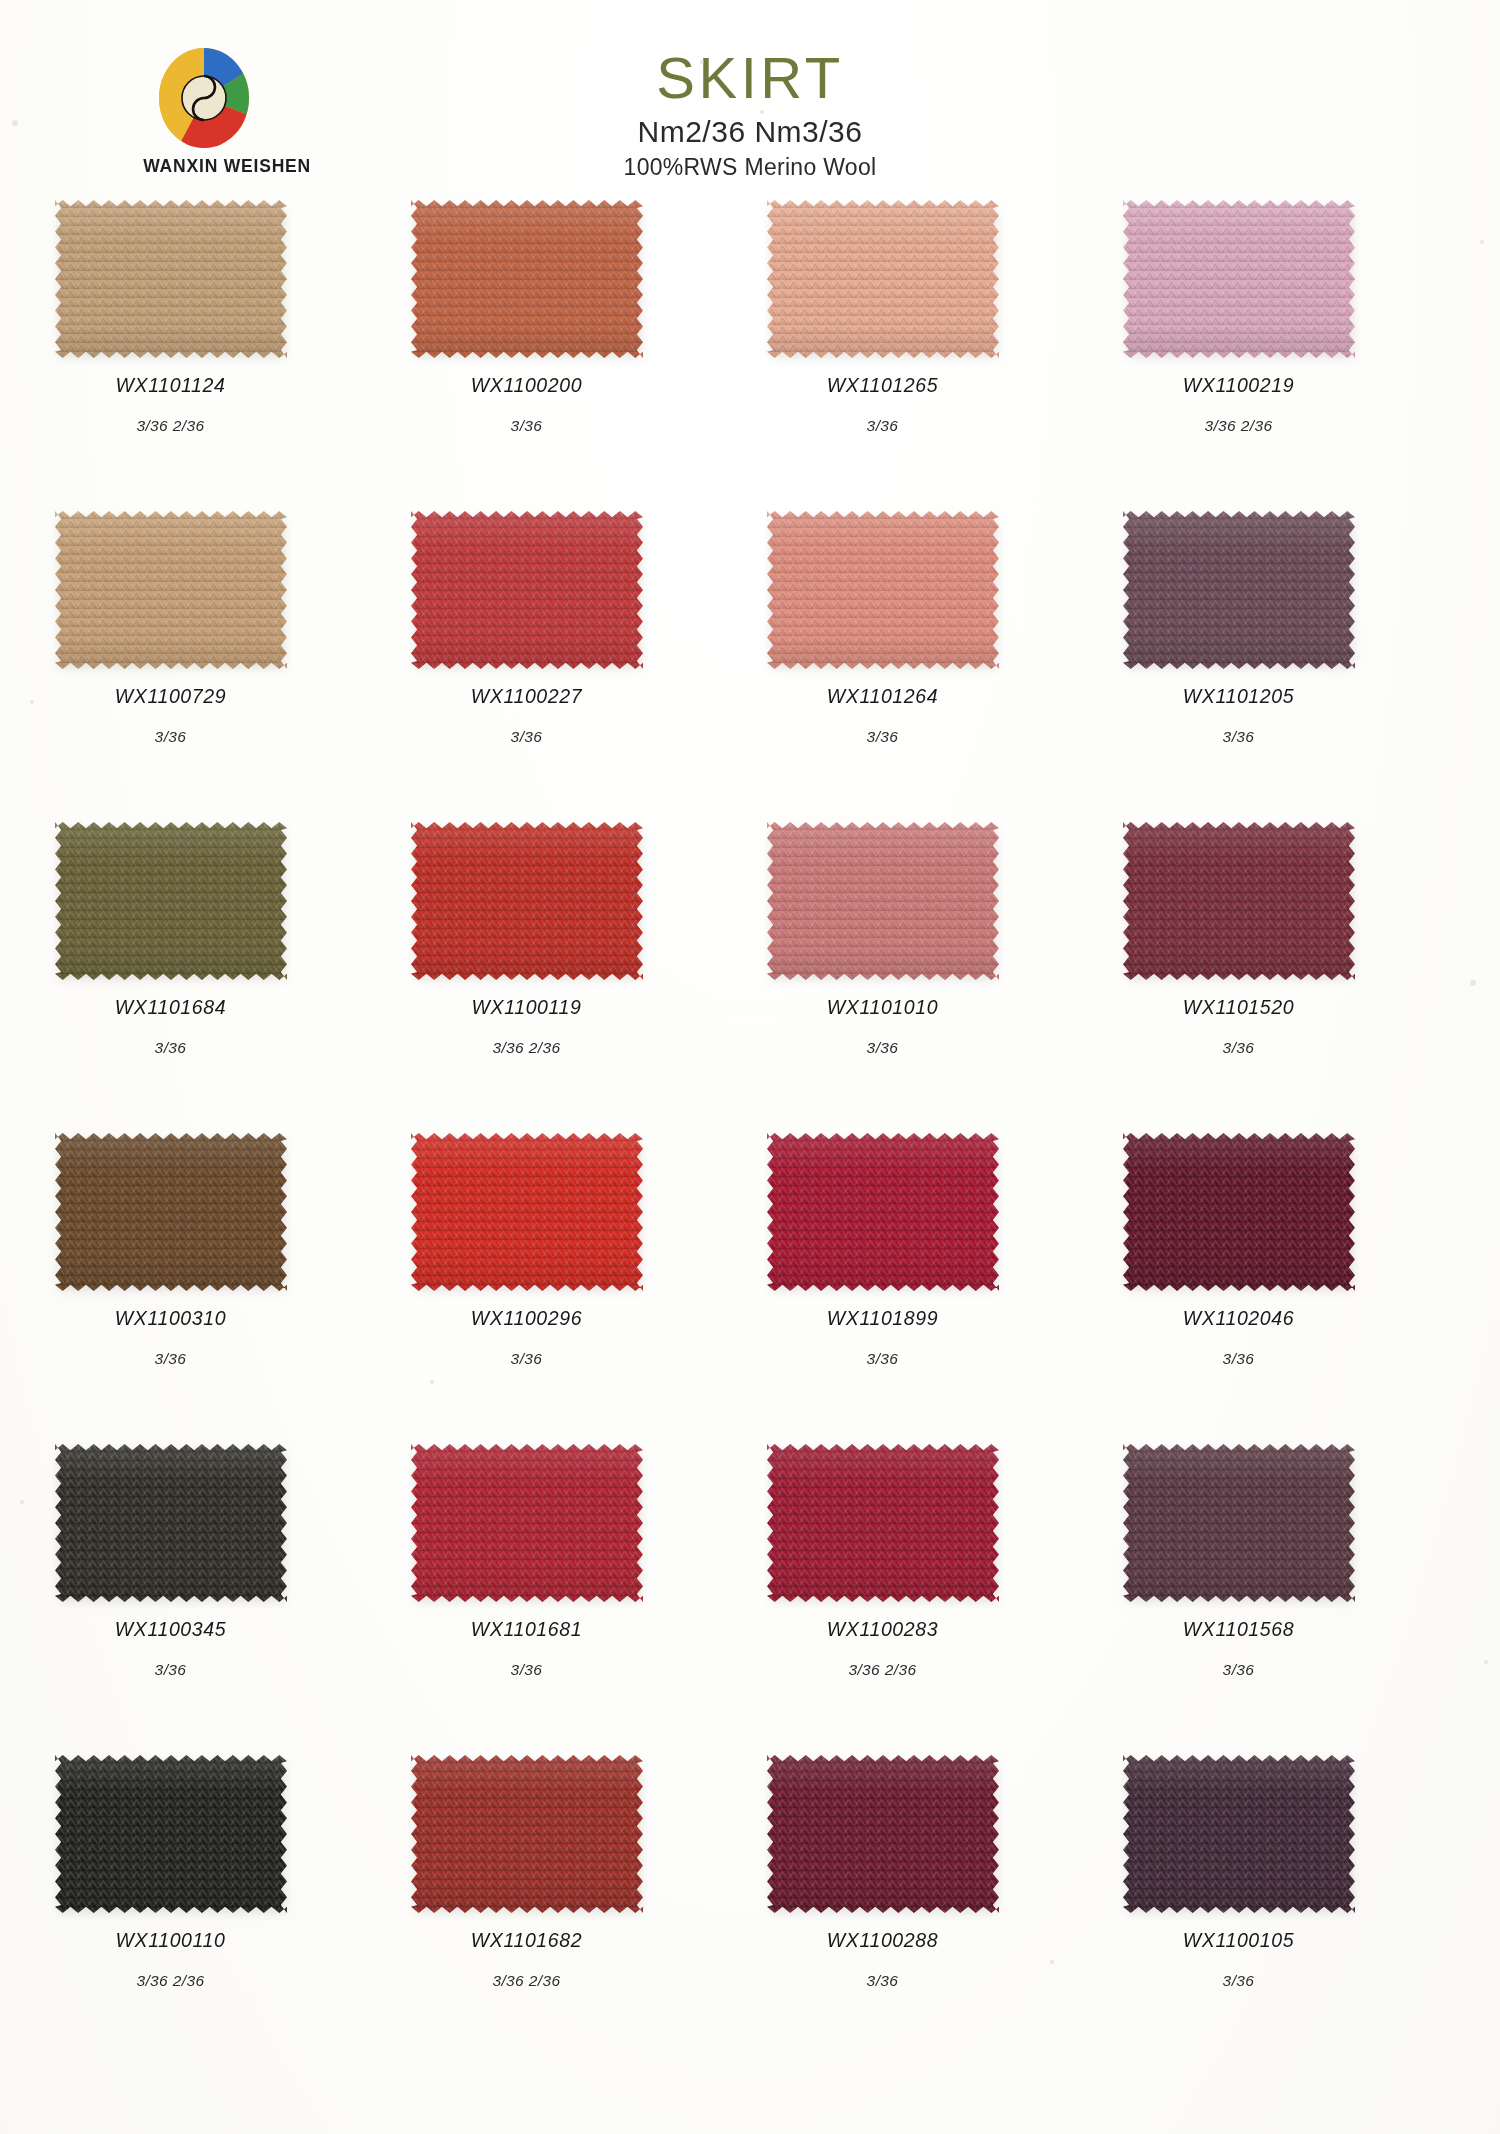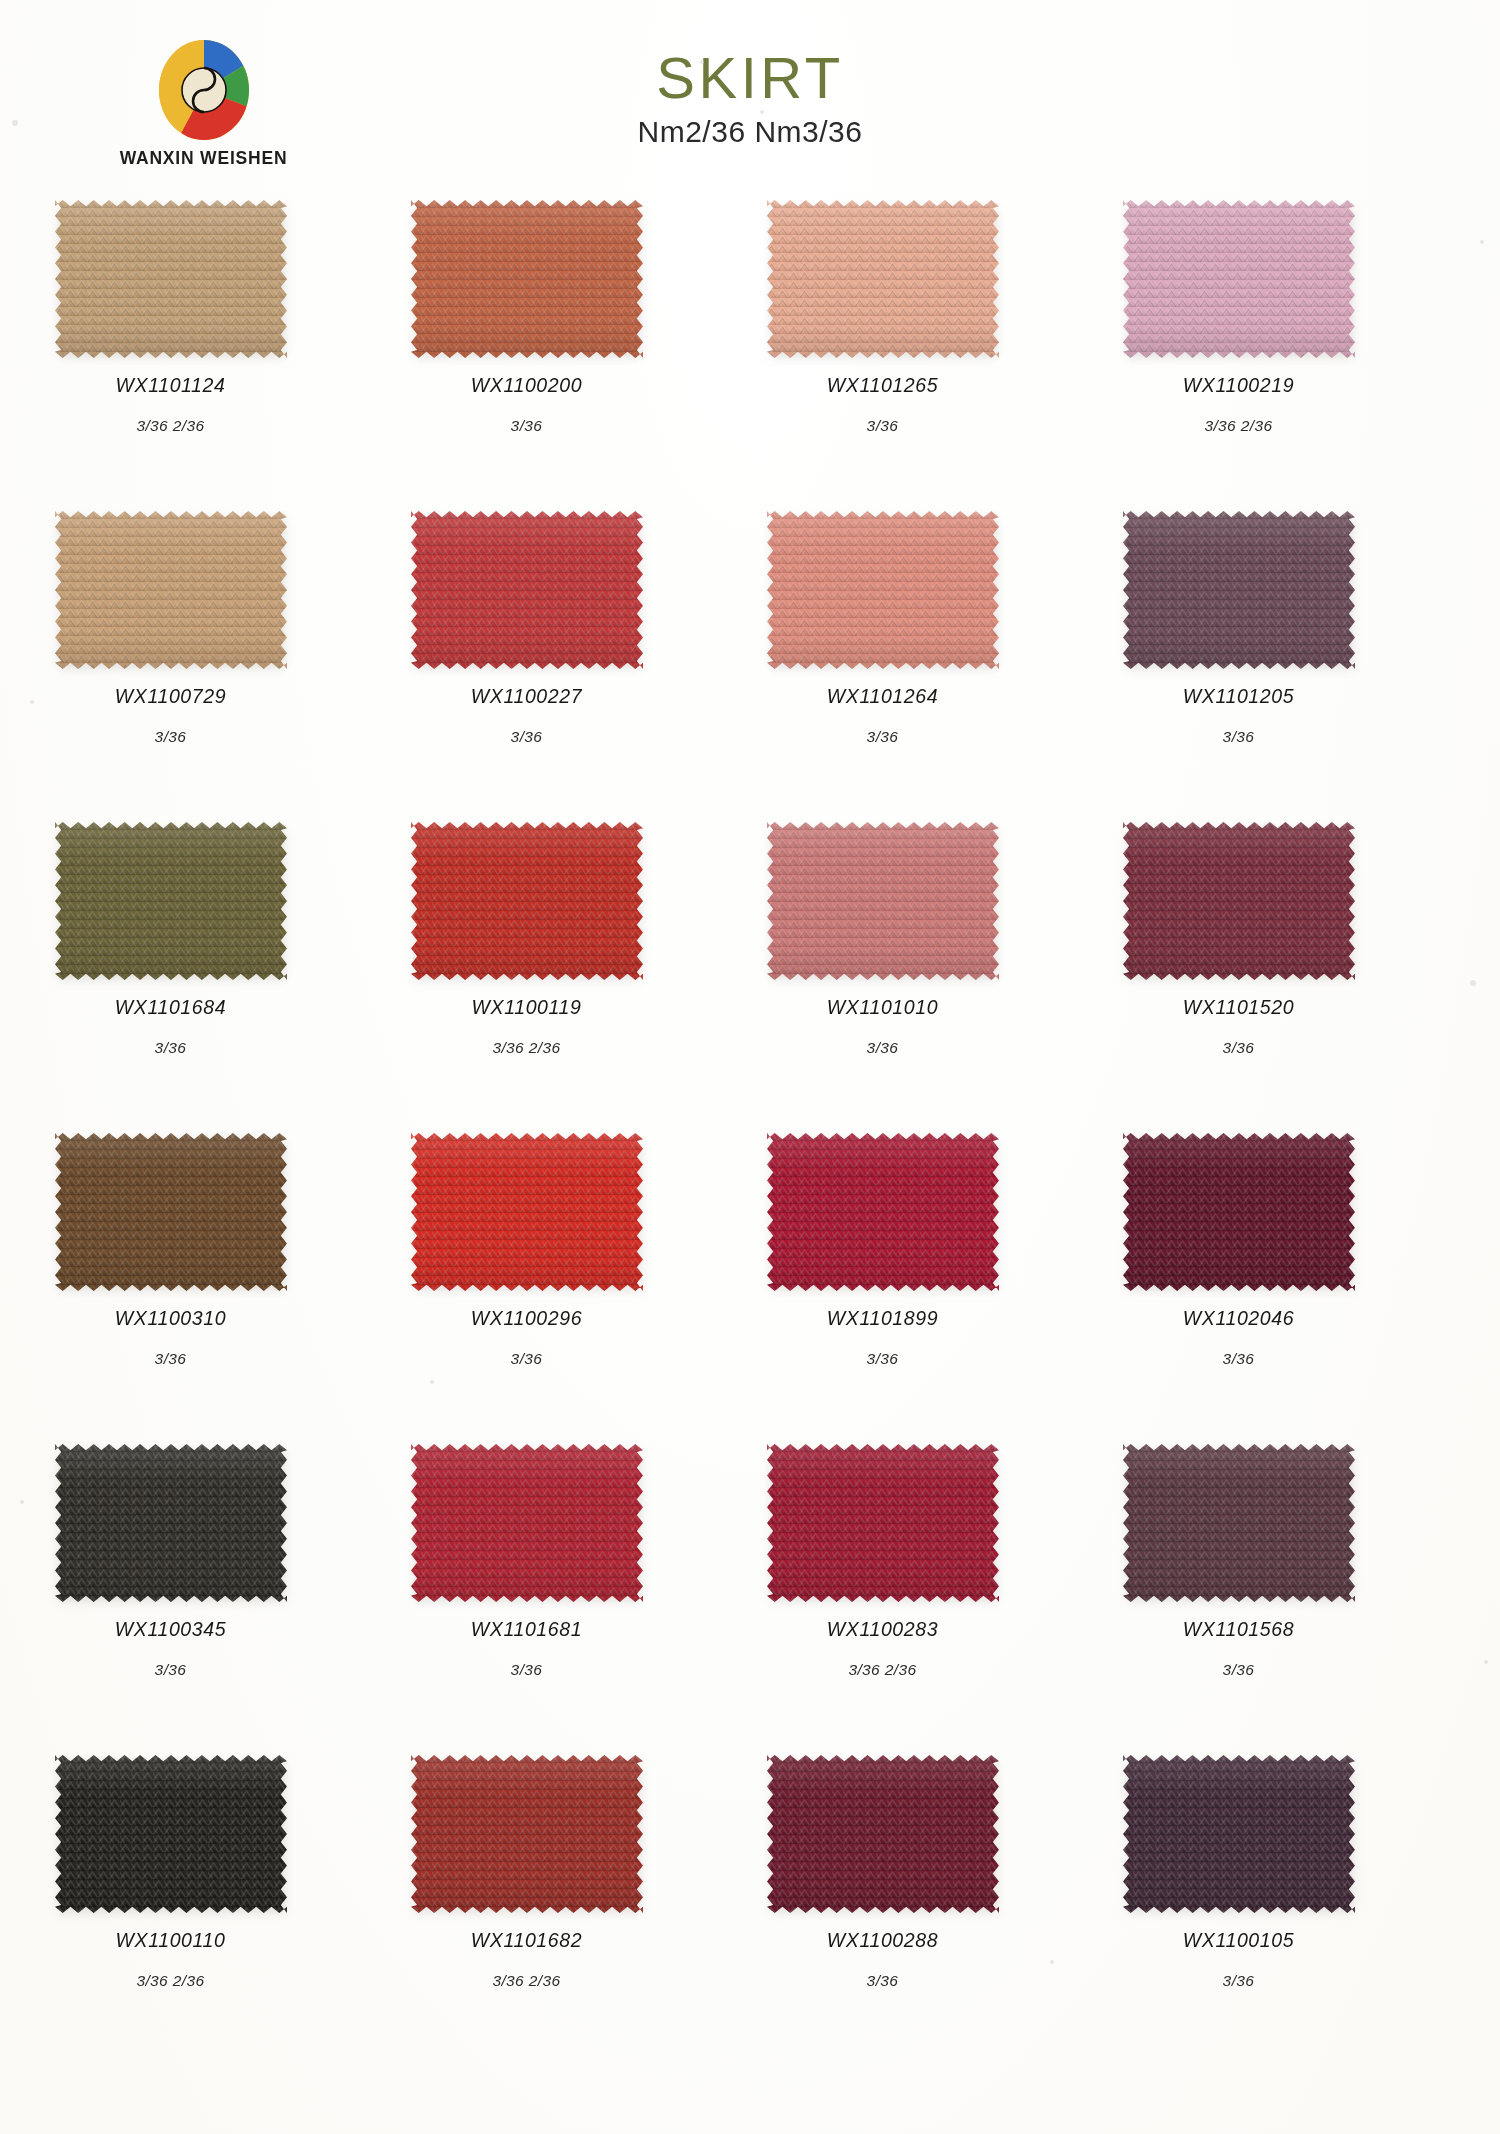--- a/index.html
+++ b/index.html
@@ -28,23 +28,23 @@
 
   
   .header {
     position: relative;
     height: 200px;
   }
 
   .brand {
     position: absolute;
     left: 96px;
-    top: 38px;
+    top: 46px;
     width: 215px;
-    text-align: center;
+    text-align: right;
   }
   .logo-mark {
     width: 104px;
     height: 104px;
     margin: 0 auto;
     position: relative;
   }
   .brand-name {
     margin-top: 6px;
     font-size: 17.5px;
@@ -193,20 +193,21 @@
             <ellipse cx="52" cy="52" rx="22" ry="22" fill="none" stroke="#16130f" stroke-width="1.6"></ellipse>
           </g>
         </svg>
       </div>
       <div class="brand-name">WANXIN WEISHEN</div>
     </div>
 
     <div class="titleblock">
       <div class="title-main">SKIRT</div>
       <div class="title-sub1">Nm2/36 Nm3/36</div>
+      <div class="title-sub2">100%RWS Merino Wool</div>
     </div>
   </div>
 
   <div class="grid" id="grid">
       <div class="row">
         <div class="cell">
           <div class="swatch-wrap">
             <div class="swatch-shadow"></div>
             <svg class="pink-edge" viewBox="0 0 234 160" width="234" height="160">
               <defs>

